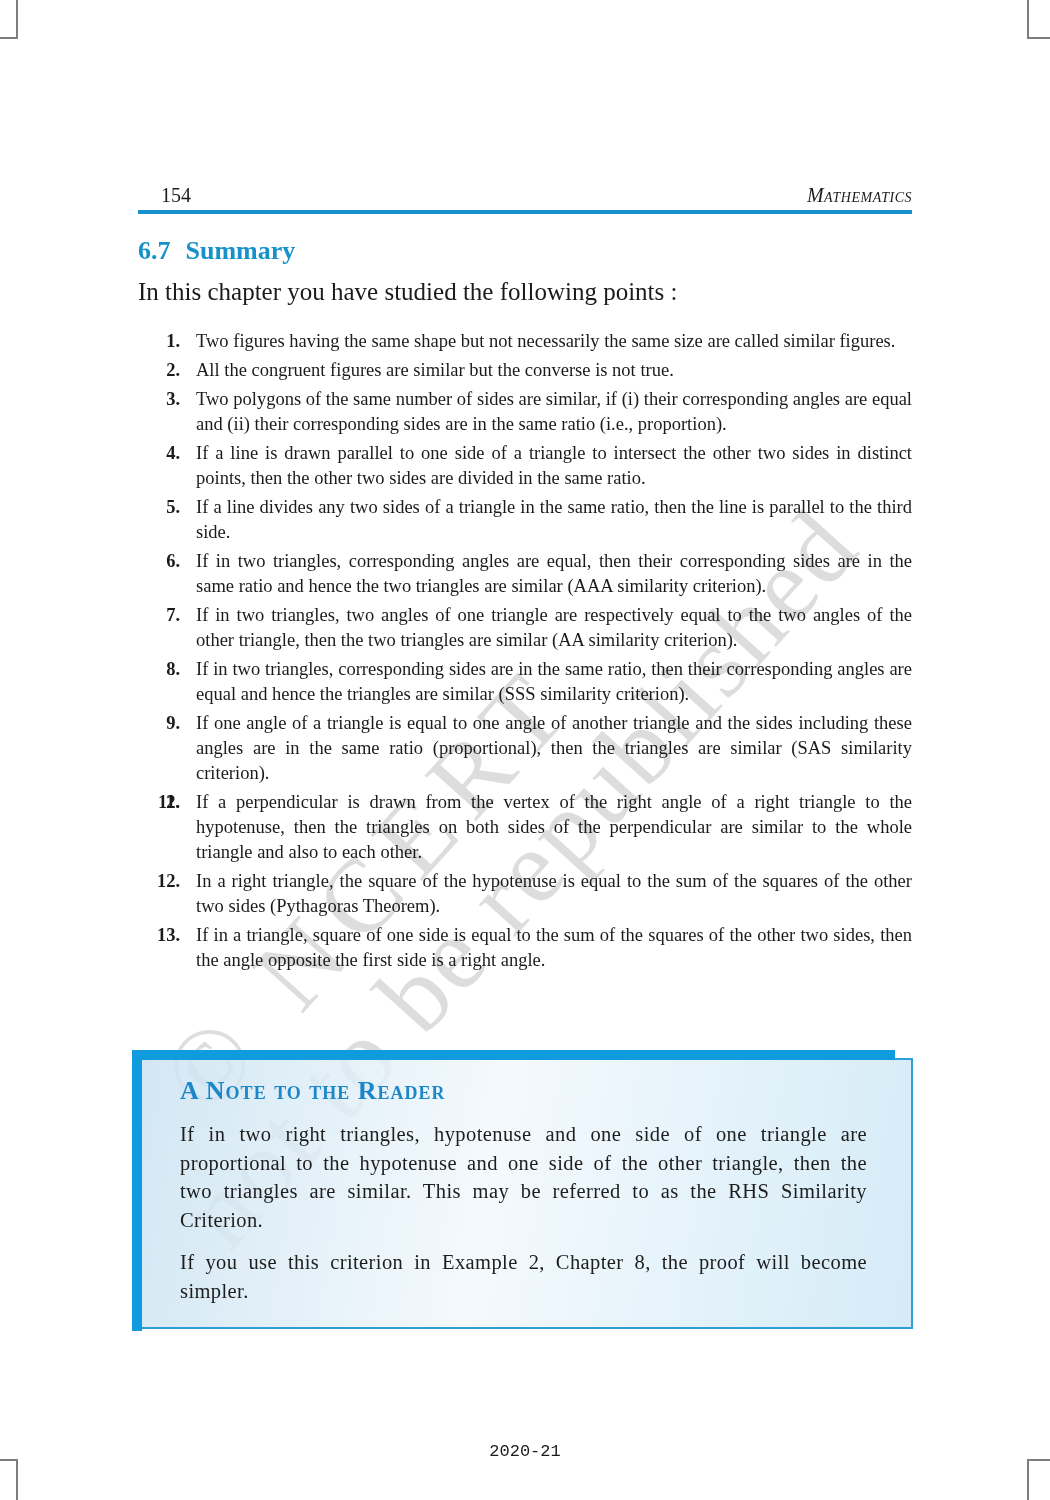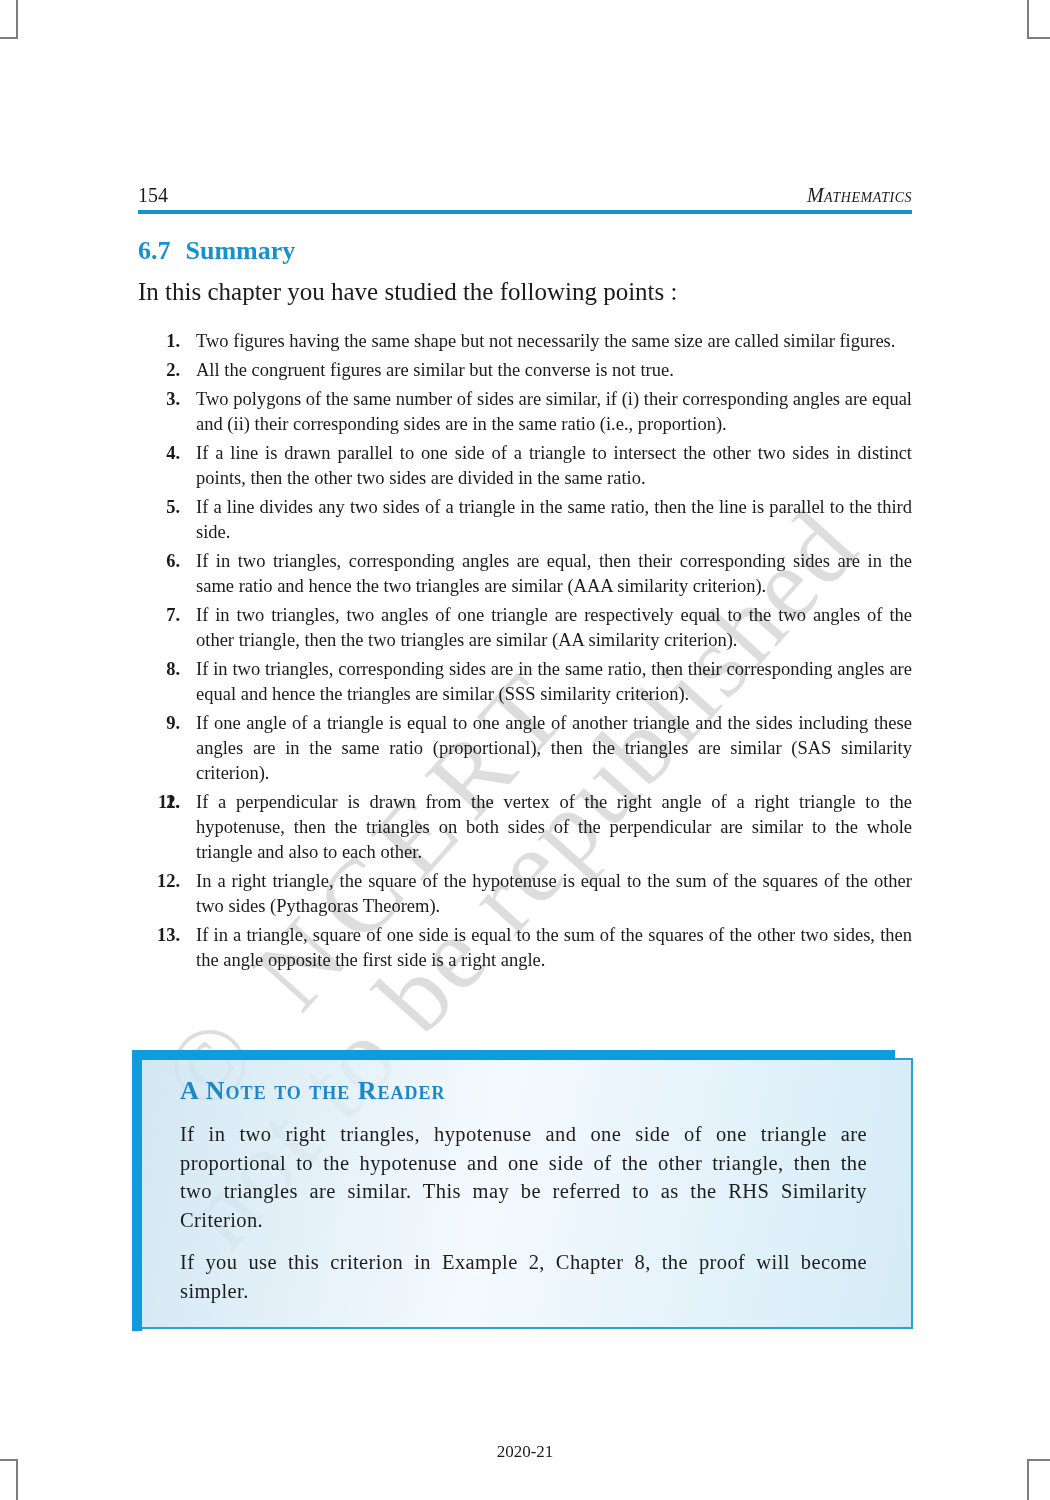--- a/index.html
+++ b/index.html
@@ -47,21 +47,21 @@
     top: 0;
     width: 774px;
   }
 
   .page-header {
     padding-top: 184px;
     display: flex;
     justify-content: space-between;
     align-items: baseline;
   }
-  .page-number { font-size: 20px; }
+  .page-number { font-size: 20px; margin-left: 23px; }
   .running-head {
     font-variant: small-caps;
     font-size: 20px;
     letter-spacing: 0.5px;
     font-style: italic;
   }
   .header-rule {
     margin-top: 3px;
     height: 4px;
     background: #1791cc;
@@ -157,21 +157,21 @@
   }
 
   
   .page-footer {
     position: absolute;
     z-index: 1;
     left: 0;
     top: 1442px;
     width: 1050px;
     text-align: center;
-    font-family: Liberation Serif, serif;
+    font-family: Liberation Mono, monospace;
     font-size: 17px;
     color: #1b1b1b;
   }
 </style>
 </head>
 <body>
 
 <div class="page">
 
   <div class="crop cm-tl-v"></div>

